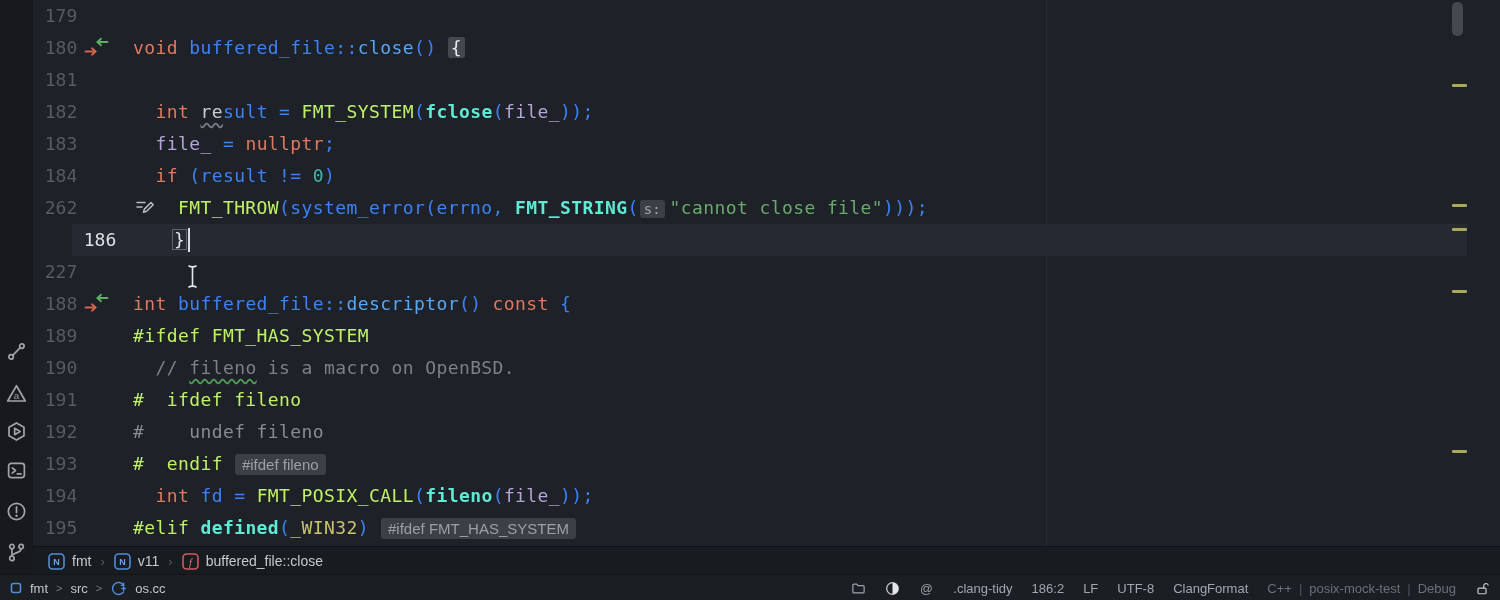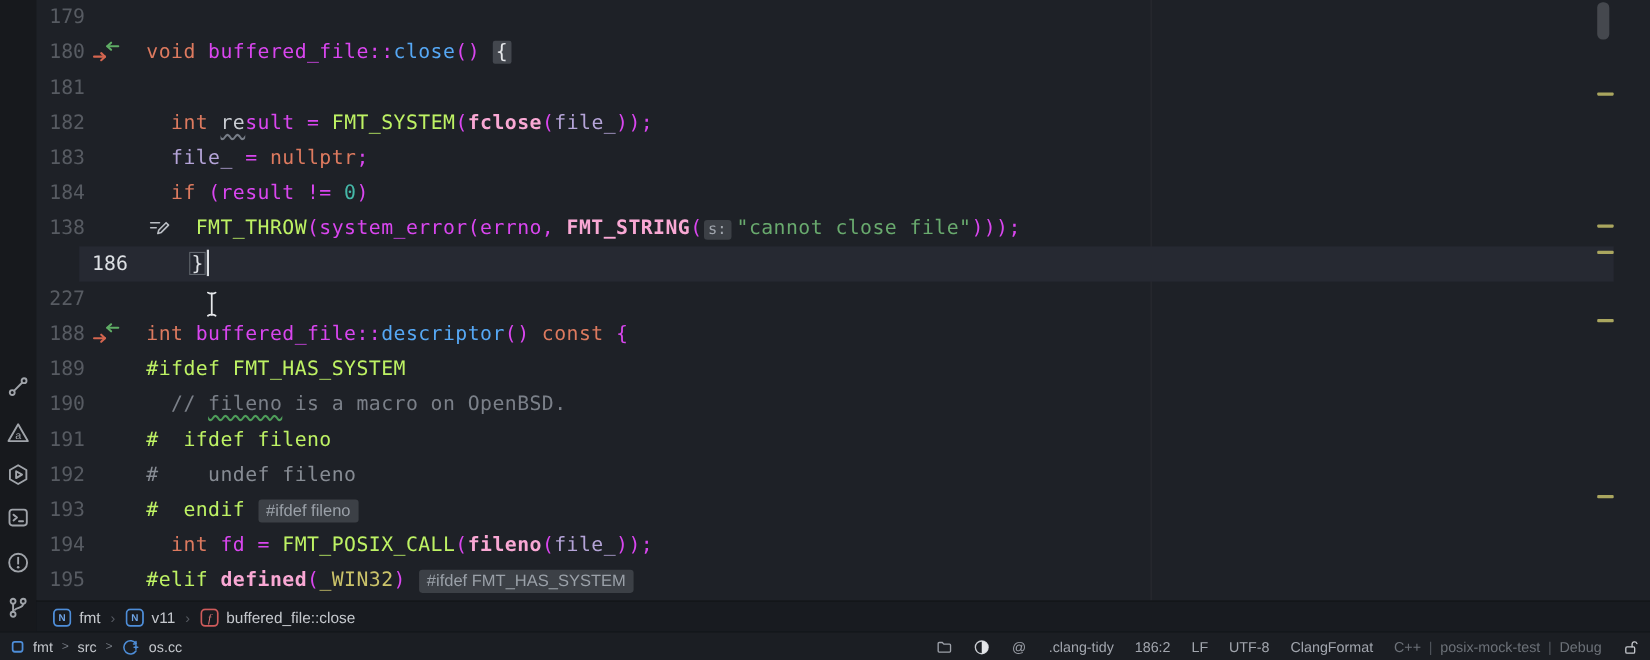--- a/index.html
+++ b/index.html
@@ -19,32 +19,32 @@
   .num{position:absolute;left:10px;width:36px;text-align:center;color:#575b62;
        font:18px/32px "DejaVu Sans Mono",monospace;}
   .row.current .num{color:#dde0e4;}
   .code{position:absolute;left:100px;top:0;white-space:pre;
         font:18px/32px "DejaVu Sans Mono",monospace;letter-spacing:.4px;color:#c9ccd2;}
   .gi{position:absolute;top:5px;}
   .gi-nav{left:50px;width:27px;height:22px;}
   .gi-edit{left:101px;top:4px;width:23px;height:23px;}
   .gi svg{display:block;}
   
-  .tk-txt{color:#d946ef}
+  .tk-txt{color:#3b82f6}
   .tk-kw{color:#dd7a5f}
   .tk-fn{color:#56a8f5}
   .tk-macro{color:#bef264}
   .tk-macro-ul{color:#cbc36a;text-underline-offset:3px}
   .tk-field{color:#b5a4d8}
   .tk-str{color:#69aa6e}
   .tk-num{color:#45b8a8}
   .tk-cmt{color:#7b8089}
   .tk-cmt-wavy{color:#7b8089;text-decoration:underline wavy #4e9e5a;text-underline-offset:4px}
   .tk-dim{color:#878c94}
-  .tk-bold{color:#f9a8d4;font-weight:bold}
+  .tk-bold{color:#5eead4;font-weight:bold}
   .tk-wavy{color:#c9ccd2;text-decoration:underline wavy #777d87;text-underline-offset:4px}
   .tk-brace-open{color:#e6e8eb;background:#43474e;border-radius:2px;padding:0 3px;}
   .tk-brace-match{color:#dfe2e6;outline:1px solid #60656d;outline-offset:-1px;padding:0 2px;}
   .tk-caret{display:inline-block;width:2px;height:24px;background:#dce0e4;vertical-align:-6px;margin-left:1px;}
   .tk-inlay{background:#3c4046;color:#a0a5ad;border-radius:3px;font-size:14px;
             padding:1px 4px;margin:0 5px 0 1px;letter-spacing:0;}
   .tk-inlay-hint{background:#3c4046;color:#9aa0a8;border-radius:3px;font-size:15px;
             padding:2px 7px;margin-left:12px;letter-spacing:0;
             font-family:"Liberation Sans",sans-serif;}
   
@@ -157,21 +157,21 @@
         </div>
         <div class="row">
           <span class="num">183</span>
           <span class="code"><span class="tk-txt">  </span><span class="tk-field">file_</span><span class="tk-txt"> = </span><span class="tk-kw">nullptr</span><span class="tk-txt">;</span></span>
         </div>
         <div class="row">
           <span class="num">184</span>
           <span class="code"><span class="tk-txt">  </span><span class="tk-kw">if</span><span class="tk-txt"> (result != </span><span class="tk-num">0</span><span class="tk-txt">)</span></span>
         </div>
         <div class="row">
-          <span class="num">138</span>
+          <span class="num">262</span>
           <span class="gi gi-edit">
             <svg viewBox="0 0 23 23" width="23" height="23">
               <g fill="none" stroke="#b9bdc3" stroke-width="1.5" stroke-linecap="round" stroke-linejoin="round">
                 <path d="M3 6.5 H11"></path>
                 <path d="M3 11 H8"></path>
                 <path d="M17 6.5 l2.2 2.2 L12.6 15.3 l-3.1.9.9-3.1 z"></path>
               </g>
             </svg>
           </span>
           <span class="code"><span class="tk-txt">    </span><span class="tk-macro">FMT_THROW</span><span class="tk-txt">(system_error(errno, </span><span class="tk-bold">FMT_STRING</span><span class="tk-txt">(</span><span class="tk-inlay">s:</span><span class="tk-str">"cannot close file"</span><span class="tk-txt">)));</span></span>

